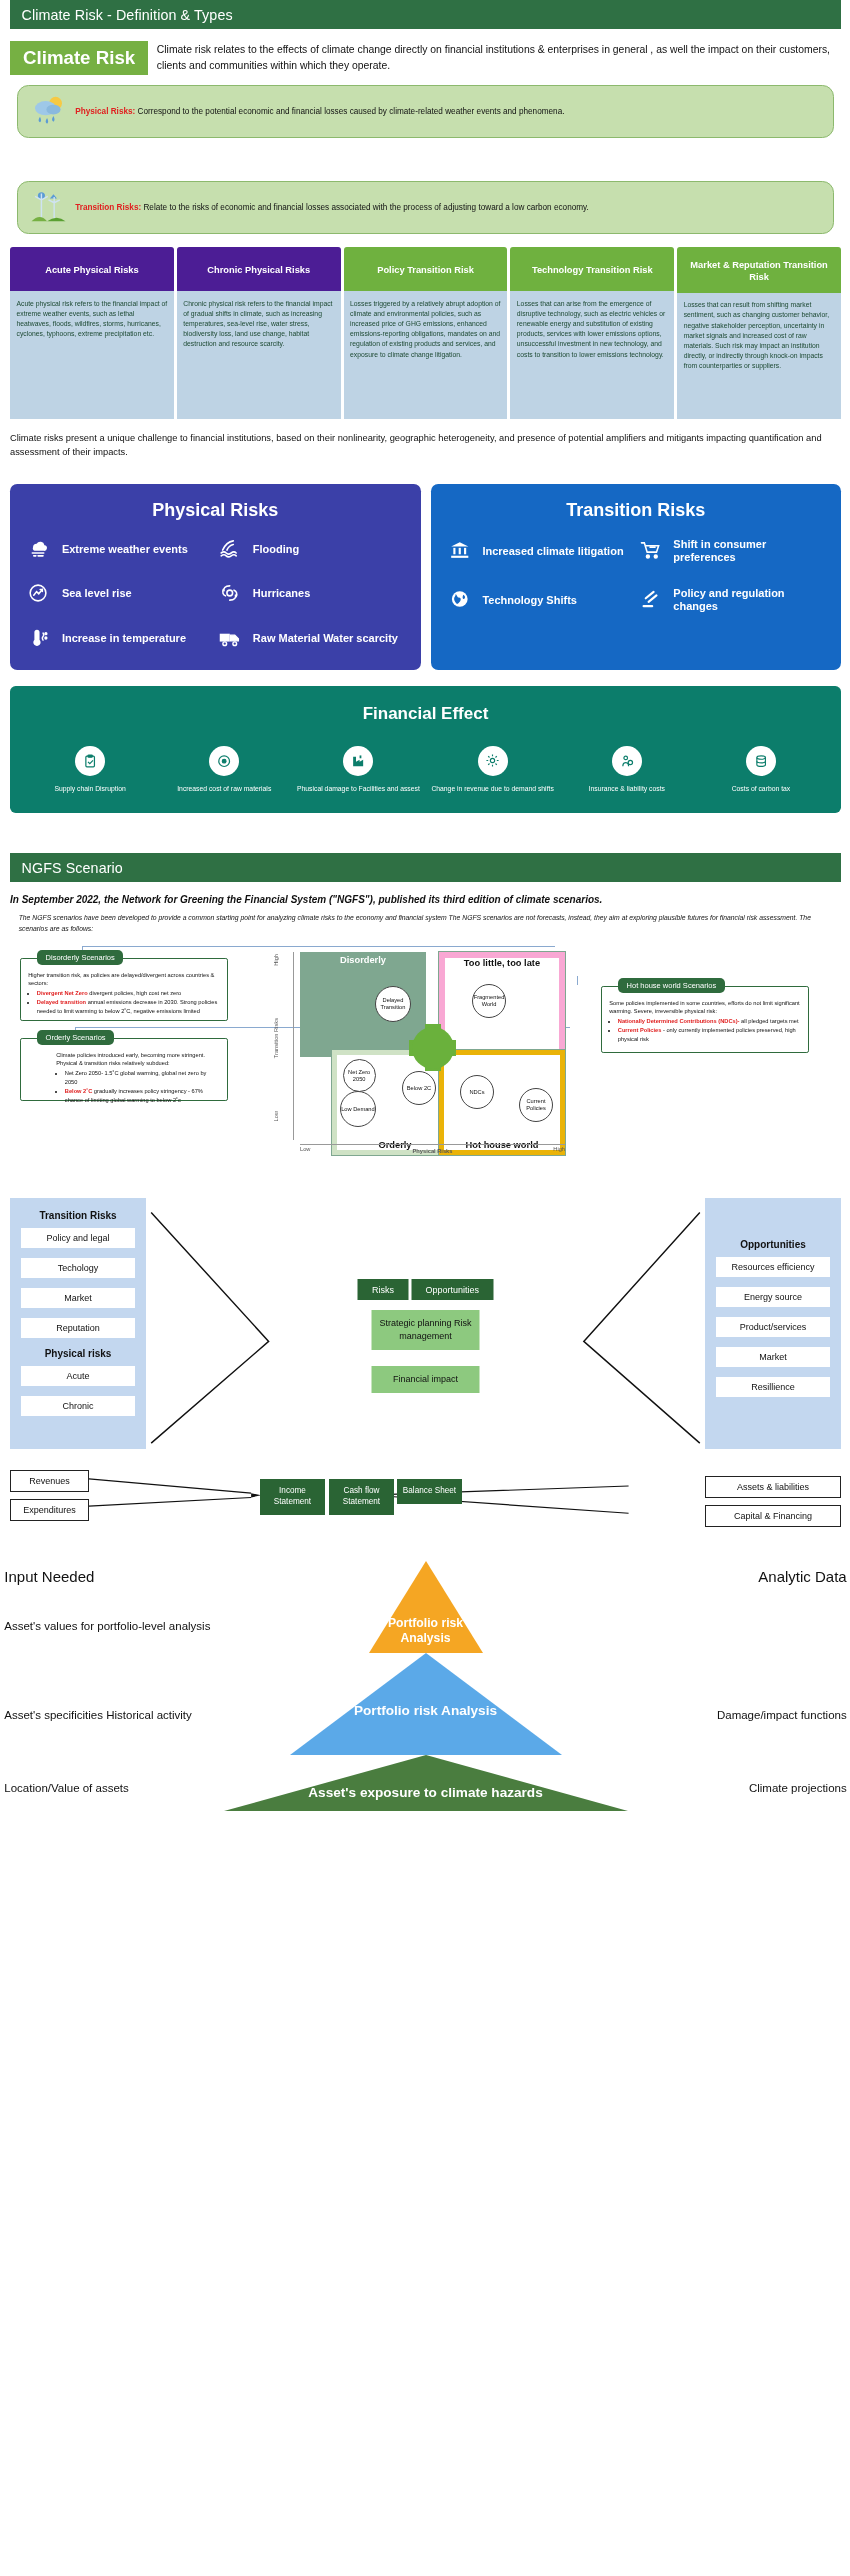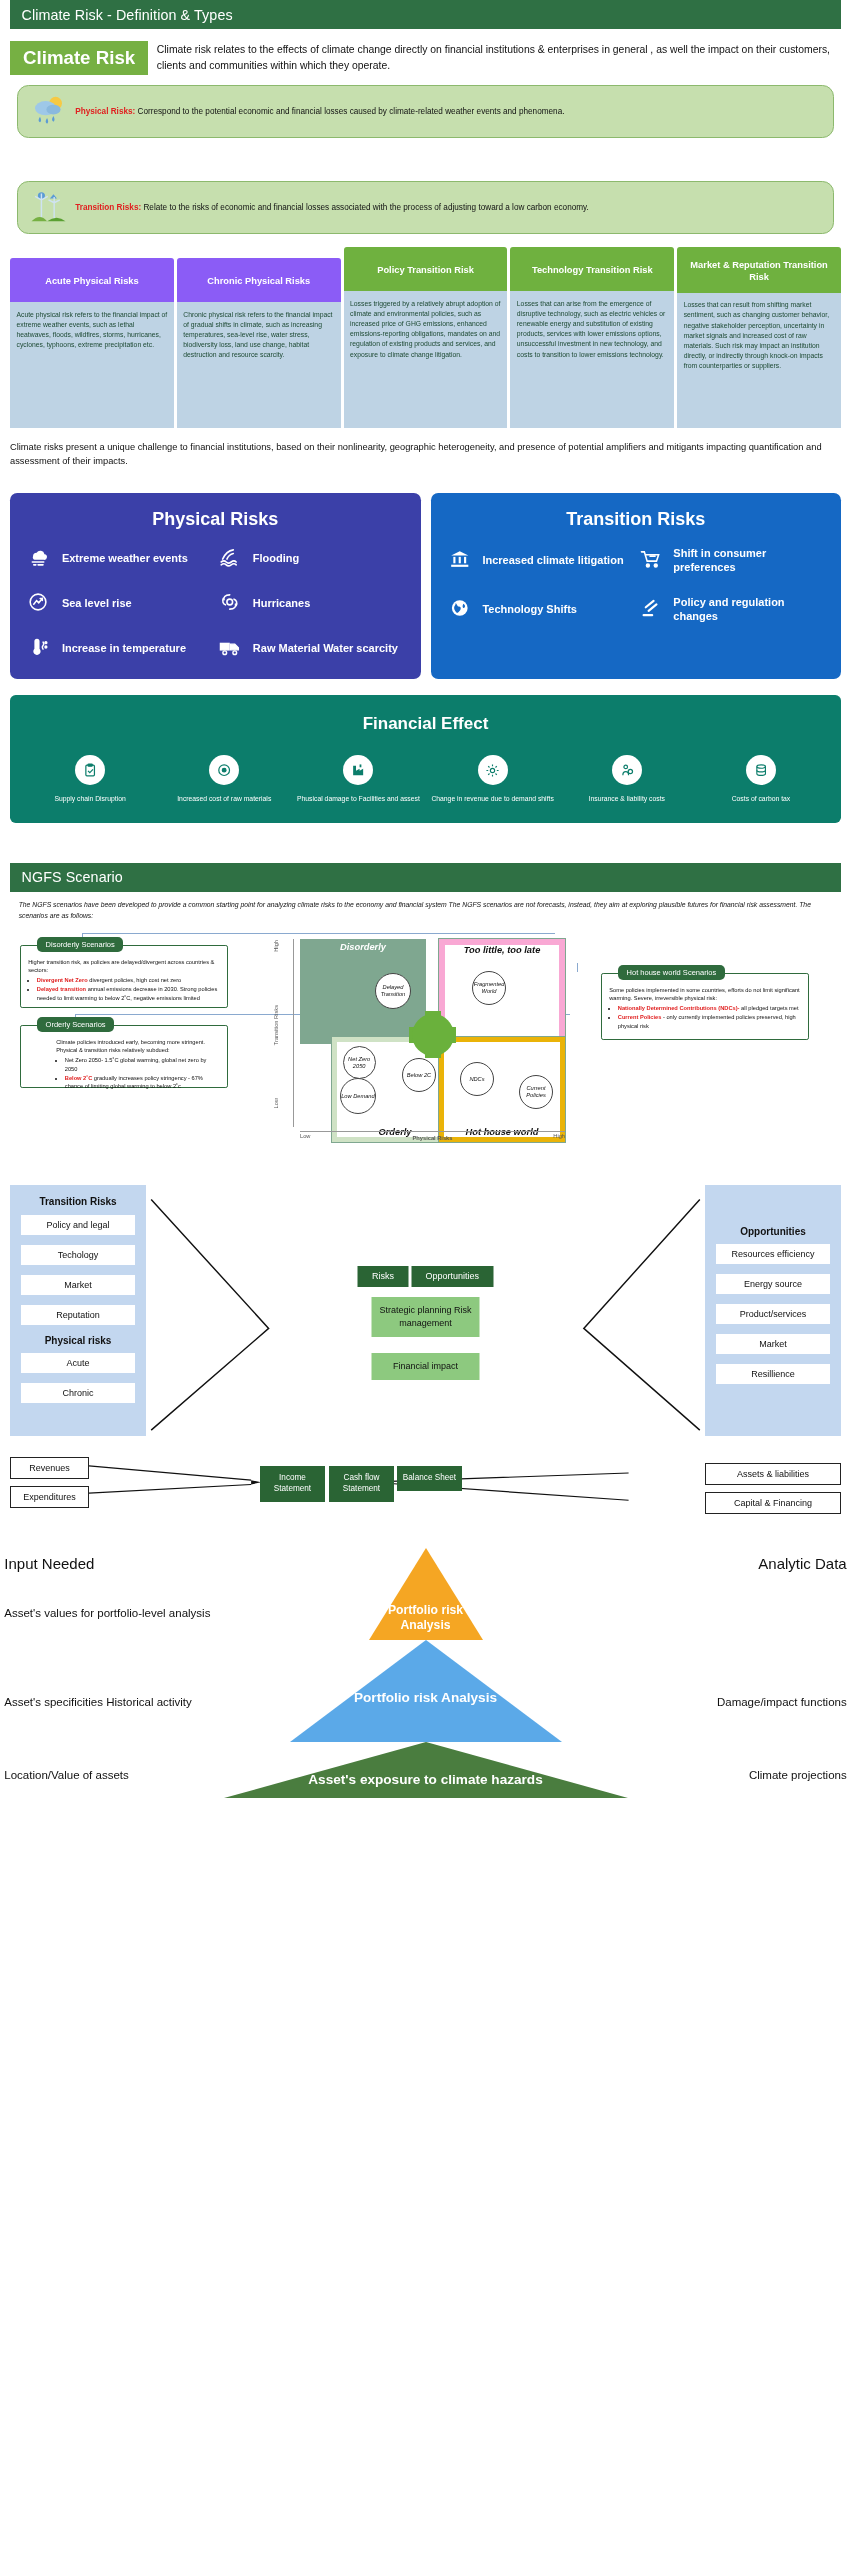--- a/index.html
+++ b/index.html
@@ -41,21 +41,21 @@
 
   
   .grid5 { display: flex; gap: 2.9px; margin: 13px 10px 0 10px; position: relative; }
   .col5 { flex: 1; display: flex; flex-direction: column; }
   .col5 .head {
     color: #fff; font-weight: 700; font-size: 9.3px; text-align: center;
     padding: 11.5px 4.3px 10px 4.3px; border-radius: 2.9px 2.9px 0 0; line-height: 1.3;
     min-height: 44px; display: flex; align-items: center; justify-content: center;
     position: relative;
   }
-  .col5 .head.dark { background: #8b5cf6; margin-top: 11px; }
+  .col5 .head.dark { background: #4c1d95; }
   .col5 .head.light { background: #6fb13f; }
   .col5 .body {
     background: #bed3e4; font-size: 6.8px; line-height: 1.5; color: #1d4a33;
     padding: 7.2px 6.5px; flex: 1; min-height: 126px;
   }
 
   .note {
     margin: 11.5px 10px 0 10px; font-size: 9.3px; line-height: 1.55;
   }
 
@@ -95,21 +95,21 @@
   .sc-tab {
     position: absolute; top: -9.3px; left: 16px; background: #2f6b3d; color: #fff;
     font-size: 7.5px; border-radius: 5px; padding: 2.9px 8.6px; white-space: nowrap;
   }
   .sc-body { font-size: 5.7px; line-height: 1.5; padding: 11.5px 7.2px 5.7px 7.2px; }
   .sc-body .r { color: #e02020; font-weight: 700; }
   .sc-body ul { margin: 1.4px 0 0 0; padding-left: 8.6px; }
   .sc-body li { margin-bottom: 0.7px; }
 
   .quad { position: absolute; left: 290px; top: 10px; width: 265px; height: 188px; }
-  .qcell { position: absolute; width: 126px; height: 105px; font-style: italic; }
+  .qcell { position: absolute; width: 126px; height: 105px; }
   .qcell.dis { background: #7fa790; left: 0; top: 0; }
   .qcell.tll { background: #fff; border: 6px solid #f9a8d4; outline: 0.7px solid #7fa790; left: 139px; top: 0; }
   .qcell.ord { background: #fff; border: 5px solid #cfe2c5; outline: 0.7px solid #7fa790; left: 0; top: 98px; margin-left: 32px; }
   .qcell.hot { background: #fff; border: 5px solid #eab308; outline: 0.7px solid #7fa790; left: 139px; top: 98px; }
   .qtitle { position: absolute; width: 100%; text-align: center; font-size: 9.3px; font-weight: 700; }
   .qtitle.top { top: 2.9px; }
   .qtitle.bot { bottom: 2.9px; }
   .qtitle.white { color: #fff; }
   .bub {
     position: absolute; border: 0.7px solid #444; border-radius: 50%; background: #fff;
@@ -413,20 +413,21 @@
             <path d="M4 10c0 1.3 2.7 2.4 6 2.4s6-1.1 6-2.4"></path>
           </svg>
         </div>
         <div class="flab">Costs of carbon tax</div>
       </div>
     </div>
   </div>
 
   <div style="height:40px"></div>
   <div class="section-bar">NGFS Scenario</div>
+  <div class="ngfs-lead">In September 2022, the Network for Greening the Financial System ("NGFS"), published its third edition of climate scenarios.</div>
   <div class="ngfs-sub">The NGFS scenarios have been developed to provide a common starting point for analyzing climate risks to the economy and financial system The NGFS scenarios are not forecasts, instead, they aim at exploring plausible futures for financial risk assessment. The scenarios are as follows:</div>
 
   <div class="ngfs-wrap">
 
     <div class="connector" style="left:72px;top:4.3px;width:473px;height:0.7px;border-width:0.7px 0 0 0;"></div>
     <div class="connector" style="left:72px;top:4.3px;width:0.7px;height:11.5px;border-width:0 0 0 0.7px;"></div>
     <div class="connector" style="left:65px;top:85px;width:495px;height:0.7px;border-width:0.7px 0 0 0;"></div>
     <div class="connector" style="left:65px;top:85px;width:0.7px;height:11.5px;border-width:0 0 0 0.7px;"></div>
     <div class="connector" style="left:567px;top:34px;width:0.7px;height:8.6px;border-width:0 0 0 0.7px;"></div>
 

